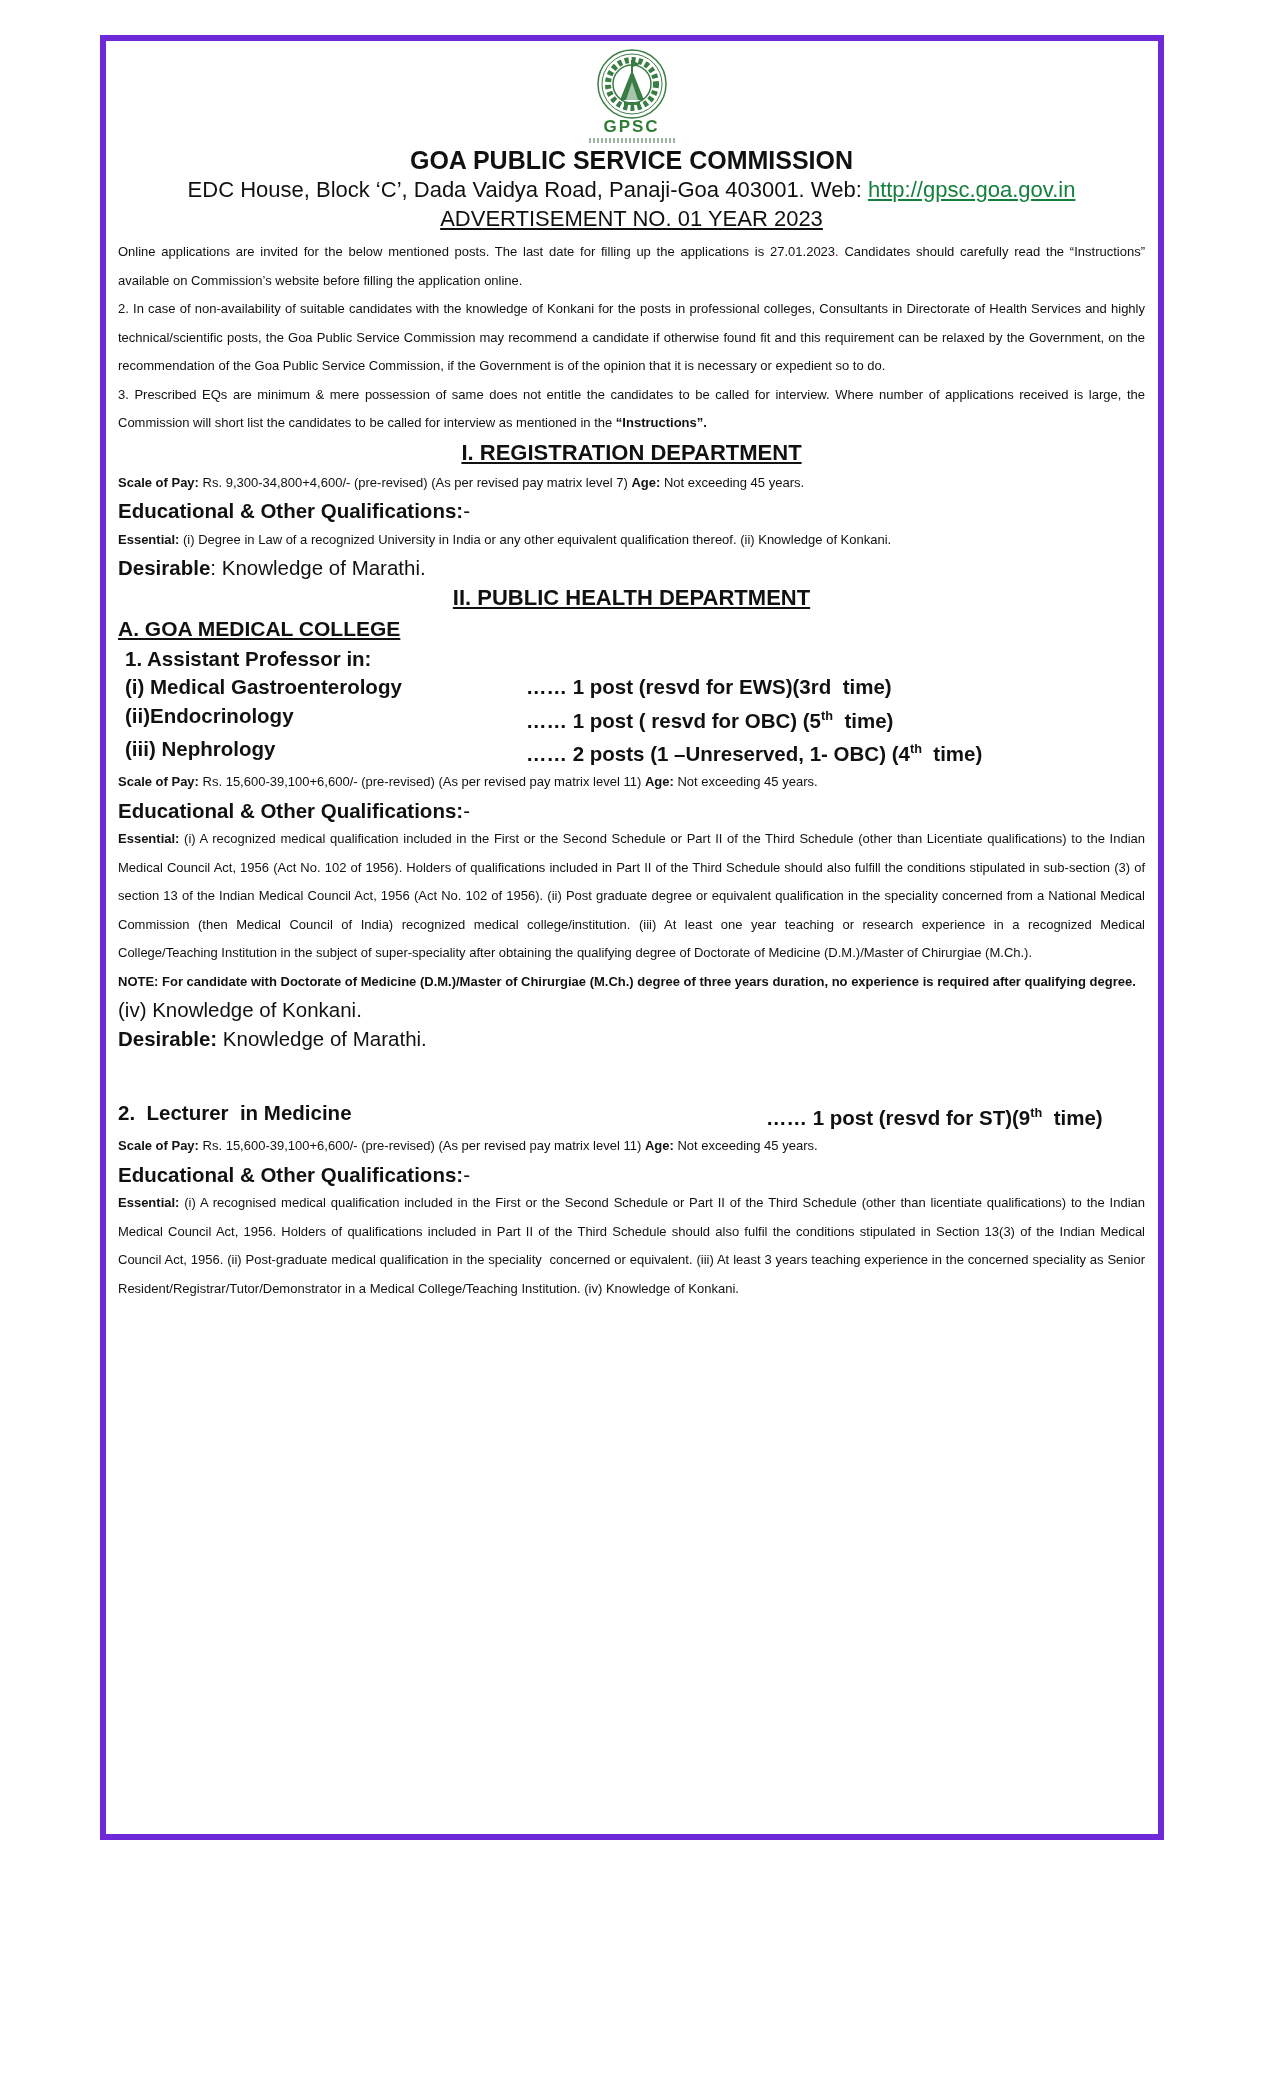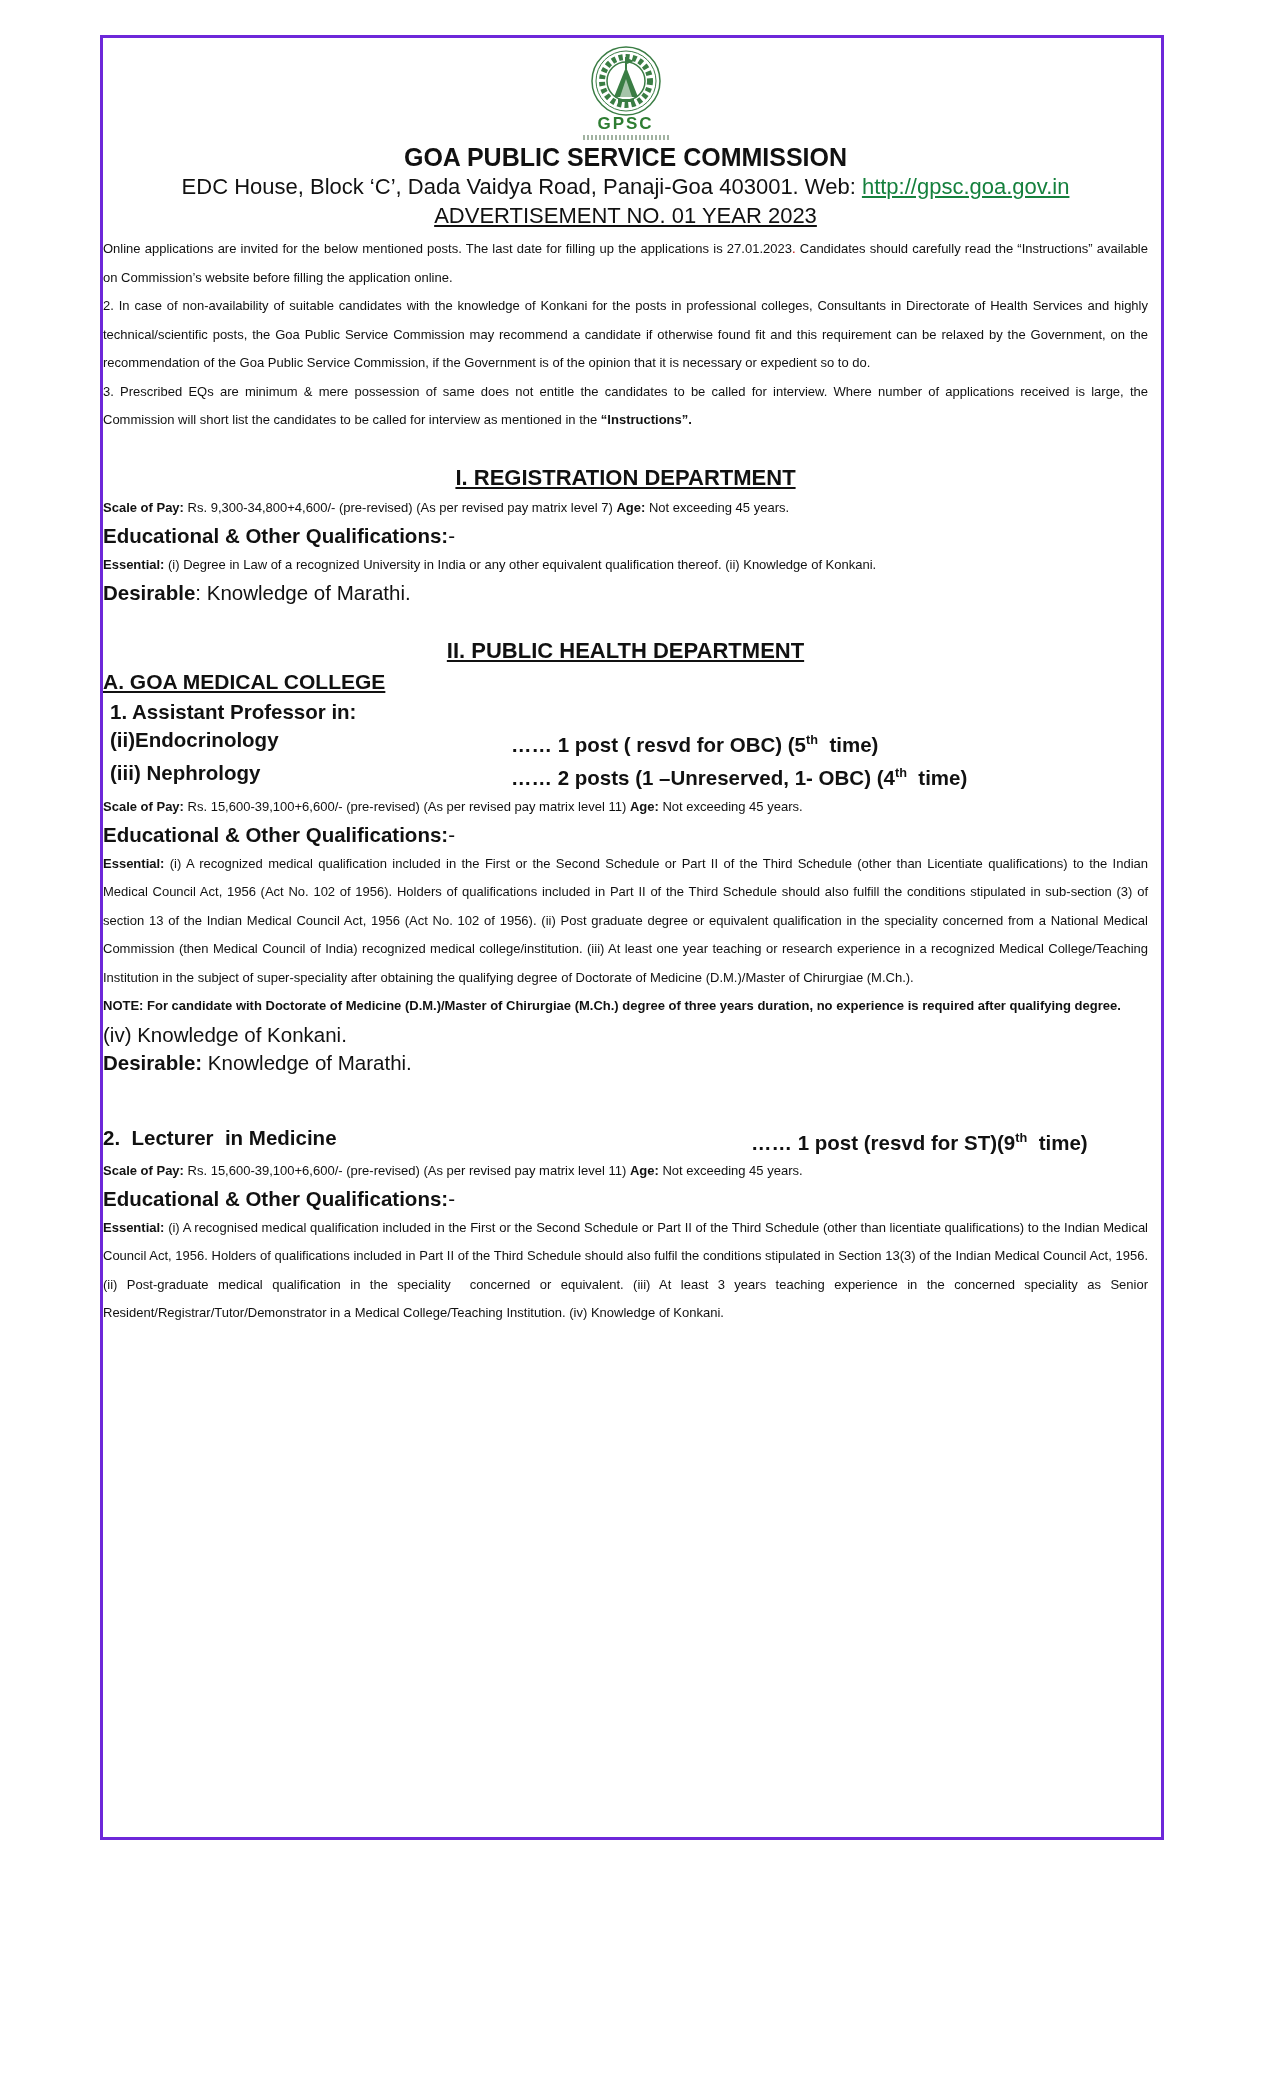--- a/index.html
+++ b/index.html
@@ -3,42 +3,42 @@
 <meta charset="utf-8">
 <style>
   html,body{margin:0;padding:0;}
   body{
     width:1275px;height:2100px;background:#ffffff;
     font-family:"Liberation Sans", sans-serif;color:#111;
     position:relative;overflow:hidden;
   }
   .sheet{
     position:absolute;left:100px;top:35px;width:1064px;min-height:1805px;
-    border:3px solid #6d28d9;box-sizing:border-box;
-    padding:5px 13px 12px 0;background:#fff;
+    border:6px solid #6d28d9;box-sizing:border-box;
+    padding:5px 13px 12px 12px;background:#fff;
   }
   .logo-wrap{text-align:center;margin-top:2px;line-height:0;}
   .logo-text{
     font-size:17px;font-weight:bold;color:#2e7d32;letter-spacing:2px;
     line-height:18px;margin-top:-2px;
   }
   .logo-caption{
     width:86px;height:5px;margin:2px auto 0 auto;
     background:repeating-linear-gradient(90deg,#8aa08a 0 2px,#fff 2px 4px);
     opacity:.8;
   }
   .org{font-size:25px;font-weight:bold;text-align:center;line-height:29px;margin-top:3px;}
   .addr{font-size:22px;text-align:center;line-height:29px;}
   .addr a{color:#15803d;text-decoration:underline;cursor:pointer;}
   .adv{text-align:center;line-height:30px;margin-bottom:2px;}
   .adv span{font-size:22px;font-weight:normal;text-decoration:underline;}
   .para{font-size:13px;line-height:28.5px;margin:0;text-align:justify;}
   .line{font-size:20.5px;line-height:28.5px;margin:0;}
   .center{text-align:center;}
-  .sec-head-wrap{margin-top:28px;line-height:29px;}
+  .sec-head-wrap{line-height:29px;}
   .sec-head{font-size:22px;font-weight:bold;text-decoration:underline;}
   .sub-head-wrap{line-height:29px;}
   .sub-head{font-size:21px;font-weight:bold;text-decoration:underline;}
   .bold{font-weight:bold;}
   .postrow{display:flex;font-weight:bold;font-size:20.5px;line-height:28.5px;}
   .pl{flex:none;}
   .pr{flex:1;}
   .w340{width:344px;padding-left:5px;box-sizing:border-box;}
   .w405{width:408px;padding-left:7px;box-sizing:border-box;}
   .w645{width:648px;box-sizing:border-box;}
@@ -88,20 +88,24 @@
 
   <div class="center sec-head-wrap">
     <span class="sec-head">II. PUBLIC HEALTH DEPARTMENT</span>
   </div>
   <div class="sub-head-wrap">
     <span class="sub-head">A. GOA MEDICAL COLLEGE</span>
   </div>
   <p class="line bold ind">1. Assistant Professor in:</p>
 
   <div class="postrow">
+    <span class="pl w405">(i) Medical Gastroenterology</span>
+    <span class="pr"><span style="font-weight: bold;">…… 1 post (resvd for EWS)(3rd&nbsp; time)</span></span>
+  </div>
+  <div class="postrow">
     <span class="pl w405">(ii)Endocrinology</span>
     <span class="pr"><span style="font-weight: bold;">…… 1 post ( resvd for OBC) (5</span><span style="font-weight: bold; vertical-align: super; font-size: 0.62em;">th</span><span style="font-weight: bold;">&nbsp; time)</span></span>
   </div>
   <div class="postrow">
     <span class="pl w405">(iii) Nephrology</span>
     <span class="pr"><span style="font-weight: bold;">…… 2 posts (1 –Unreserved, 1- OBC) (4</span><span style="font-weight: bold; vertical-align: super; font-size: 0.62em;">th</span><span style="font-weight: bold;">&nbsp; time)</span></span>
   </div>
 
   <p class="para"><span style="font-weight: bold;">Scale of Pay: </span><span>Rs. 15,600-39,100+6,600/- (pre-revised) (As per revised pay matrix level 11) </span><span style="font-weight: bold;">Age: </span><span>Not exceeding 45 years.</span></p>
   <p class="line"><span style="font-weight: bold;">Educational &amp; Other Qualifications:</span><span>-</span></p>

